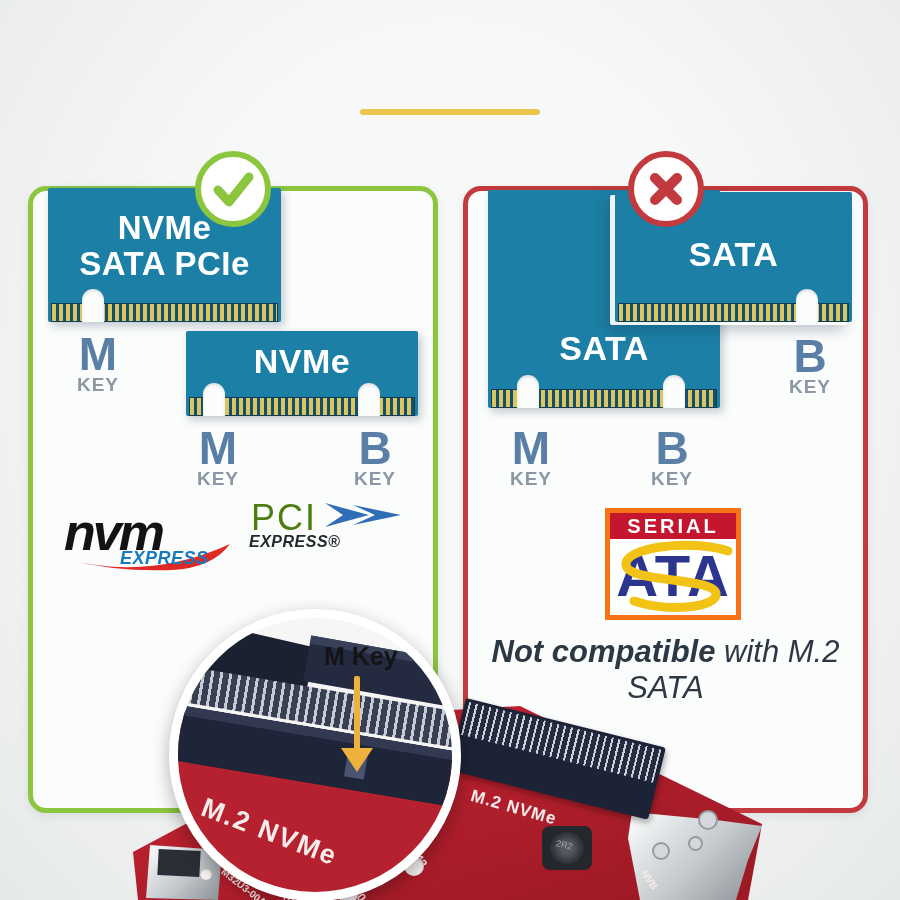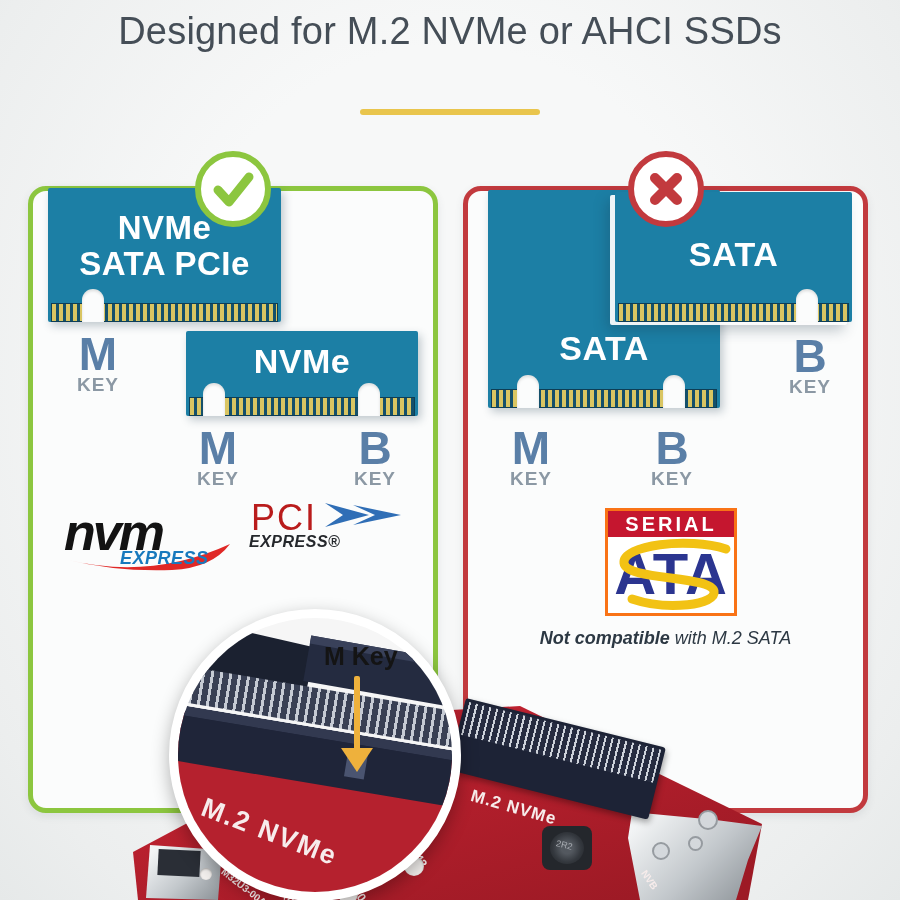--- a/index.html
+++ b/index.html
@@ -39,35 +39,35 @@
   .key-letter{font-size:46px;line-height:42px;font-weight:bold;color:#5a7fa7;}
   .key-word{font-size:19px;line-height:20px;font-weight:bold;color:#8b98a4;letter-spacing:1px;}
   
   .nvm-logo{position:absolute;left:29px;top:319px;width:180px;height:66px;}
   .nvm-text{position:absolute;left:2px;top:-8px;font-size:52px;font-weight:bold;
     font-style:italic;color:#131313;letter-spacing:-3px;}
   .nvm-swoosh{position:absolute;left:0;top:0;width:180px;height:66px;}
   .nvm-express{position:absolute;left:58px;top:38px;font-size:18px;font-weight:bold;
     font-style:italic;color:#1879bd;letter-spacing:.5px;}
   .pci-logo{position:absolute;left:214px;top:306px;width:170px;height:80px;}
-  .pci-text{position:absolute;left:4px;top:0;font-size:36px;color:#b91c1c;letter-spacing:2px;}
+  .pci-text{position:absolute;left:4px;top:0;font-size:36px;color:#4d7c0f;letter-spacing:2px;}
   .pci-arrow{position:absolute;left:76px;top:0px;width:80px;height:36px;}
   .pci-express{position:absolute;left:2px;top:36px;font-size:16px;font-weight:bold;
     font-style:italic;color:#25282c;letter-spacing:.5px;}
   
   .sata-logo{position:absolute;left:137px;top:317px;width:126px;height:102px;
-    background:#fff;border:3px solid #f97316;}
+    background:#fff;border:5px solid #f97316;}
   .sata-serial{position:absolute;left:0;right:0;top:0;height:26px;background:#c5162f;
     color:#fff;text-align:center;font-weight:bold;font-size:20px;line-height:26px;letter-spacing:3px;}
   .sata-ata{position:absolute;left:0;right:0;top:26px;height:76px;text-align:center;
     color:#2b3590;font-weight:bold;font-size:58px;line-height:74px;letter-spacing:1px;}
   .sata-s{position:absolute;left:0;top:24px;width:126px;height:78px;}
   
-  .note-line{position:absolute;left:0;right:0;text-align:center;font-size:18px;
-    font-style:italic;color:#2c3843;}
+  .note-line{position:absolute;left:0;right:0;text-align:center;font-size:31px;
+    font-style:italic;color:#2c3843;margin-top:6px;}
   .note-bold{font-weight:bold;}
   
   .photo-board{position:absolute;left:100px;top:690px;width:680px;height:210px;z-index:20;}
   .board-body{position:absolute;inset:0;
     background:linear-gradient(165deg,#ca2534 15%,#b01e2b 55%,#9d1a25 90%);
     clip-path:polygon(38px 210px,33px 162px,200px 73px,318px 22px,420px 16px,662px 134px,648px 210px);}
   .bracket{position:absolute;background:linear-gradient(135deg,#f2f4f5 10%,#c3c8cc 55%,#8f959a 95%);}
   .bracket-right{left:528px;top:122px;width:134px;height:88px;
     clip-path:polygon(4px 0,88px 8px,134px 14px,120px 48px,108px 88px,12px 88px,0 26px);}
   .bracket-left{left:46px;top:155px;width:76px;height:55px;
@@ -109,21 +109,20 @@
     border-radius:2px;}
   .z-arrow-head{position:absolute;left:163px;top:130px;width:0;height:0;
     border-left:16px solid transparent;border-right:16px solid transparent;
     border-top:24px solid #eeb13c;}
 </style>
 </head>
 <body>
 
 <div class="stage">
 
-  <div class="title-line title-1">Designed for M.2 NVMe or AHCI SSDs</div>
   <div class="title-underline"></div>
 
   <div class="panel panel-left">
     <div class="status-circle green">
       <svg viewBox="0 0 64 64">
           <path d="M17 33 L28 45 L48 20" fill="none" stroke="#8cc63f" stroke-width="9" stroke-linecap="round" stroke-linejoin="round"></path>
         </svg>
     </div>
 
     <div class="card" style="left:15px;top:-3px;width:233px;height:134px;">

